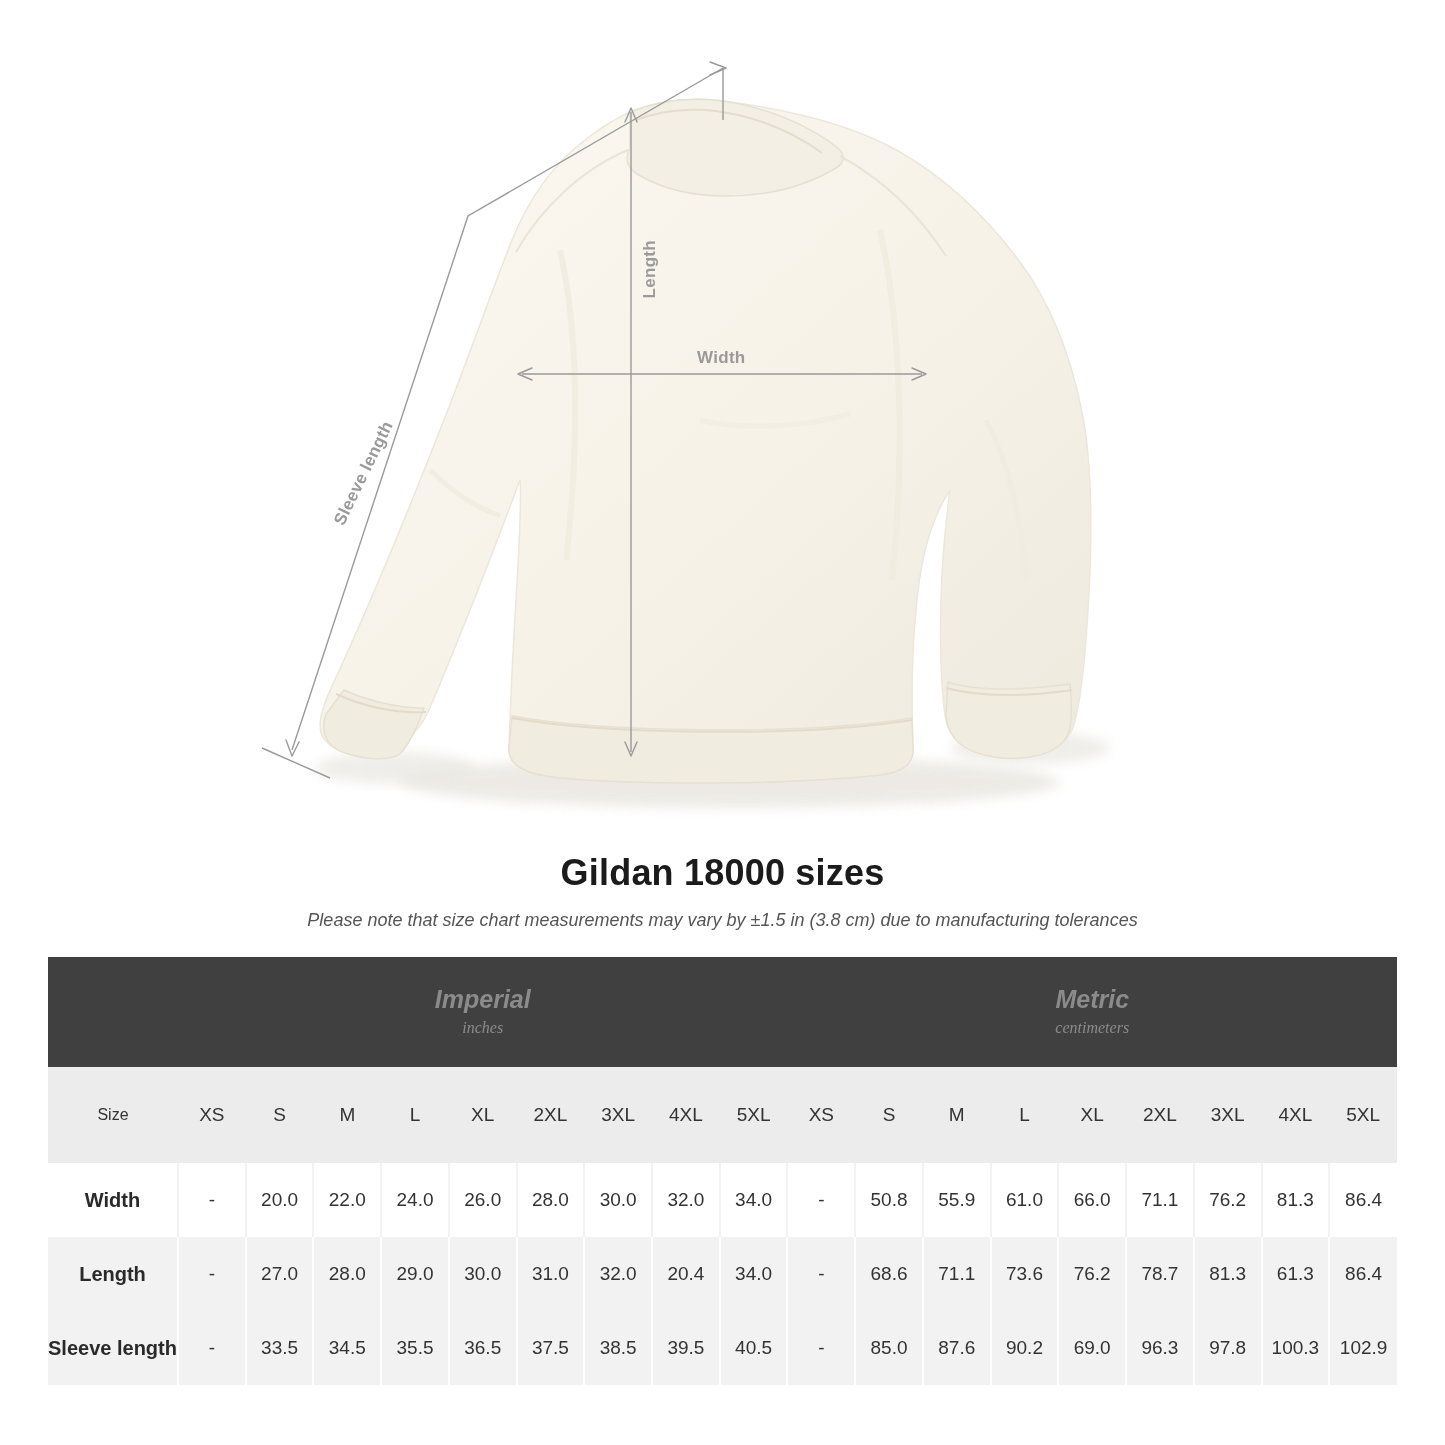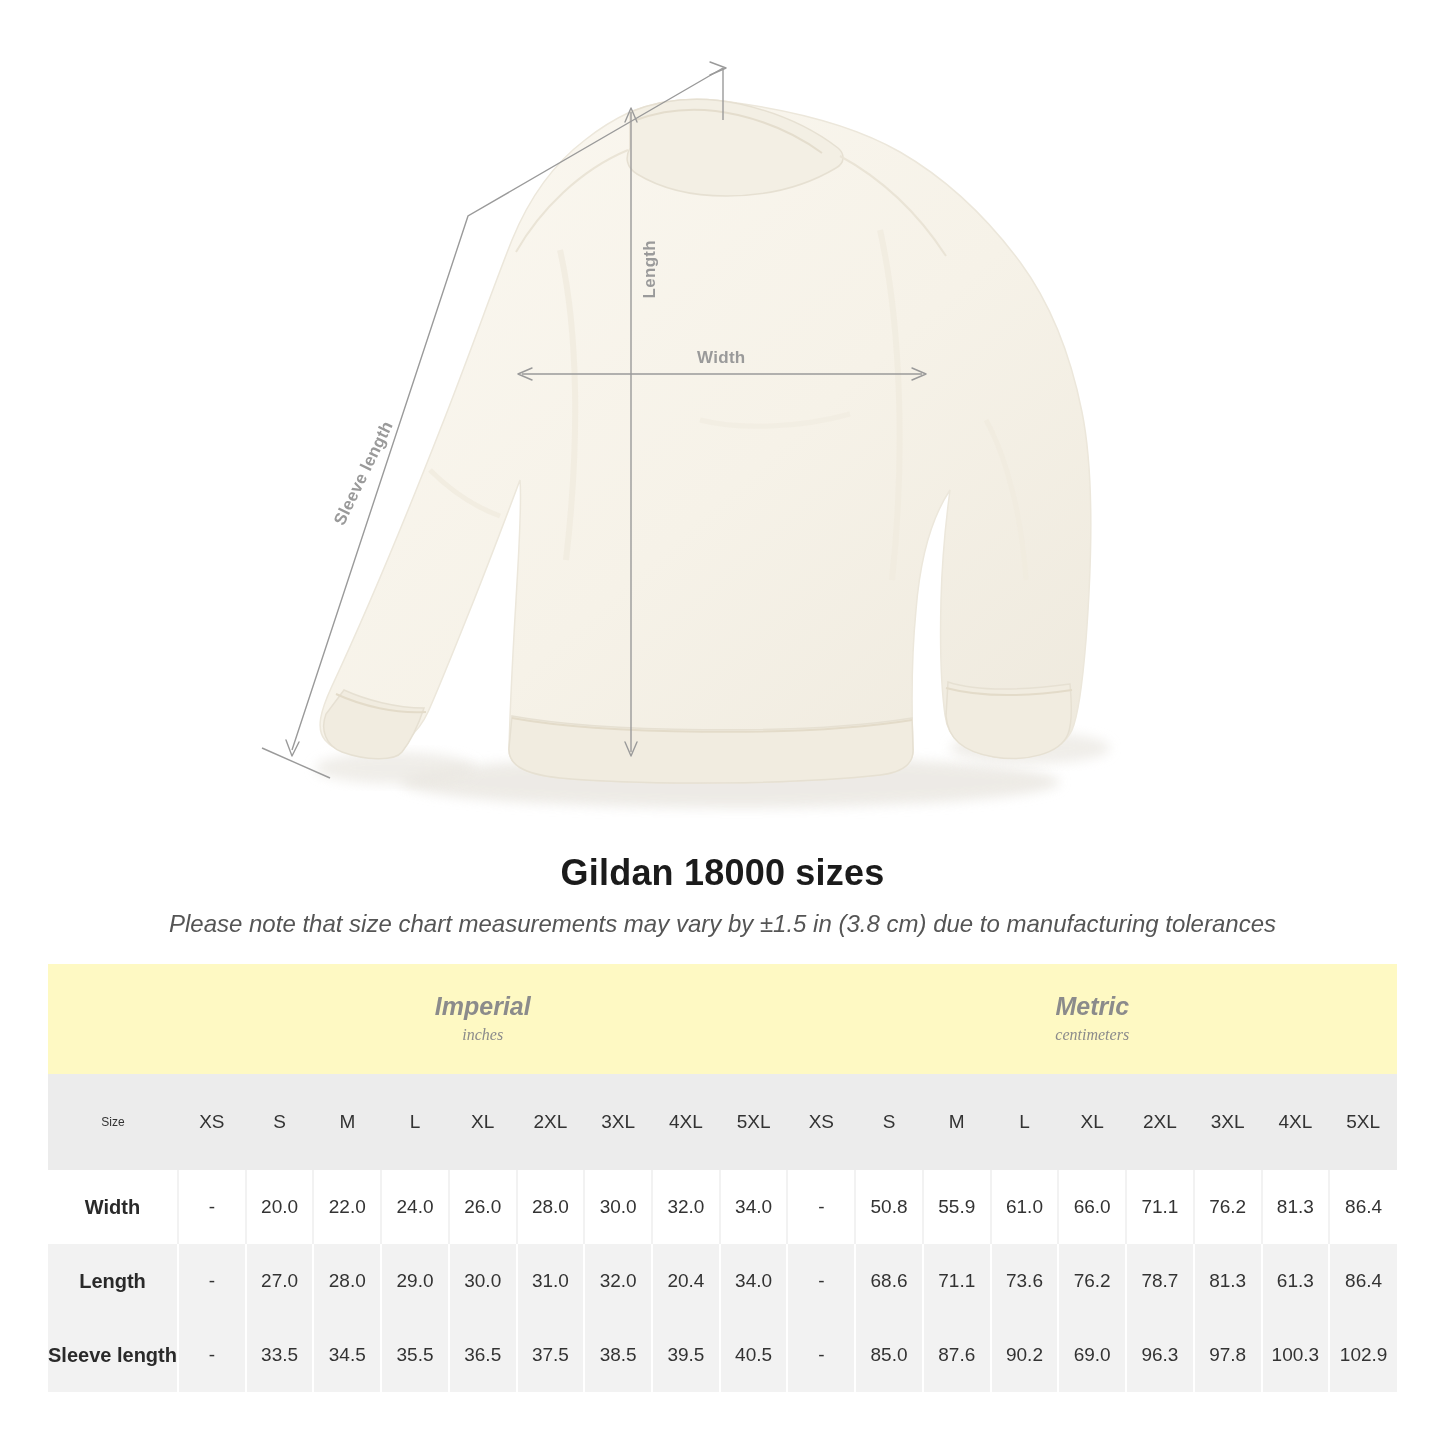--- a/index.html
+++ b/index.html
@@ -44,21 +44,21 @@
   
   .title-block { text-align: center; margin-top: 22px; }
   .chart-title {
     font-size: 36px;
     font-weight: bold;
     color: #1b1b1b;
     letter-spacing: .2px;
   }
   .chart-note {
     margin-top: 16px;
-    font-size: 24px;
+    font-size: 18px;
     font-style: italic;
     color: #555;
   }
 
   
   .table-wrap {
     margin-top: 26px;
     padding: 0 48px;
   }
   table.size-table {
@@ -69,21 +69,21 @@
   table.size-table td, table.size-table th {
     text-align: center;
     font-size: 19px;
     color: #333;
     font-weight: normal;
     padding: 0;
     height: 74px;
     vertical-align: middle;
   }
   .unit-head {
-    background: #fef9c3;
+    background: #404040;
     height: 110px;
   }
   .unit-head .u-name {
     font-size: 25px;
     font-style: italic;
     font-weight: bold;
     color: #8b8b8b;
     line-height: 1.25;
   }
   .unit-head .u-sub {
@@ -95,21 +95,21 @@
   }
   .row-head {
     background: #ececec;
     height: 96px;
   }
   .row-head td {
     font-weight: bold;
     font-size: 20px;
     color: #2a2a2a;
   }
-  .row-head td.col-size { font-size: 12px; }
+  .row-head td.col-size { font-size: 16px; }
   tbody tr.data-row td:first-child {
     font-weight: bold;
     font-size: 20px;
     color: #2a2a2a;
   }
   tr.zebra-a td { background: #ffffff; }
   tr.zebra-b td { background: #f2f2f2; }
   tr.data-row td { border-left: 2px solid #ffffff; }
   tr.data-row td:first-child { border-left: none; }
   tr.zebra-a td { border-left-color: #f2f2f2; }

